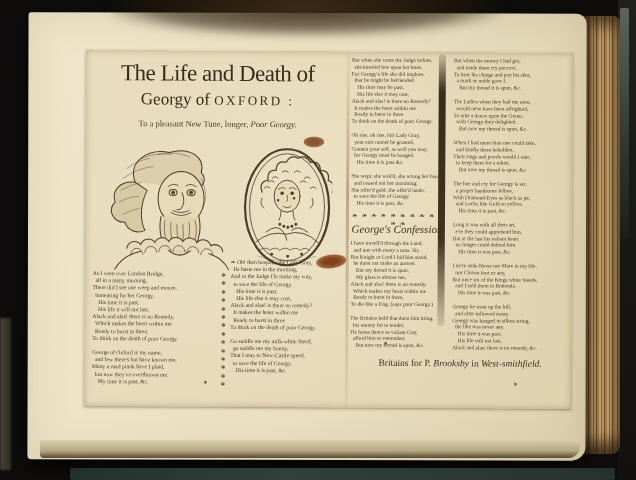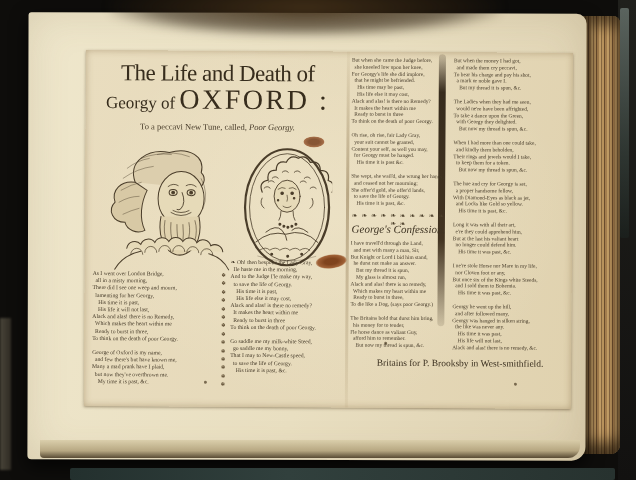--- a/index.html
+++ b/index.html
@@ -48,41 +48,41 @@
   .stain-a{left:231px;top:203px;width:31px;height:14px;border-radius:50%;
     background:radial-gradient(ellipse,#76360f 30%,#99562a 62%,transparent 78%);
     transform:rotate(-7deg);opacity:.92;}
   .stain-b{left:218px;top:85px;width:21px;height:11px;border-radius:50%;
     background:radial-gradient(ellipse,#6e3311 35%,#94522a 65%,transparent 80%);opacity:.8;}
   .speck{width:3px;height:3px;border-radius:50%;background:#4a3a22;opacity:.7;}
   
   .title-block{left:2px;top:10px;width:260px;text-align:center;color:#372d1d;}
   .t1{font-size:23px;line-height:25px;letter-spacing:-.5px;}
   .t2{margin-top:4px;font-size:17px;line-height:20px;}
-  .t2 .oxford{font-size:28px;letter-spacing:2.5px;margin-top:40px;}
+  .t2 .oxford{font-size:13px;letter-spacing:2.5px;margin-top:40px;}
   .tune{margin-top:8px;font-size:8.5px;color:#463a28;}
   .tune .it{font-style:italic;}
   
   .vcol{position:absolute;color:#443928;}
   .vline{font-size:5.4px;line-height:6.8px;white-space:pre;}
   .stanza{margin-bottom:7px;}
   .col1 .vline,.col2 .vline{font-size:5.7px;line-height:7.2px;}
   .col1{left:8px;top:220px;width:132px;}
   .col2{left:146px;top:208px;width:126px;}
   .col3a{left:266px;top:5px;width:95px;}
   .col3b{left:266px;top:188px;width:95px;}
   .col4{left:368px;top:5px;width:112px;}
   .divider-orn{left:133px;top:221px;width:12px;height:120px;text-align:center;
     font-size:5px;line-height:8.4px;color:#5c4b31;white-space:pre-line;}
   .fleuron-row{left:264px;top:160px;width:99px;text-align:center;font-size:7px;
     letter-spacing:1px;color:#4a3d28;}
   .confession{left:264px;top:171px;width:99px;text-align:center;
     font-style:italic;font-size:11px;color:#3e3322;}
   .imprint{left:272px;top:306px;width:208px;text-align:center;font-size:9.5px;color:#3a2f1f;}
-  .imprint .it{}
+  .imprint .it{font-style:italic;}
   
   .cut-man{left:12px;top:92px;width:148px;height:128px;}
   .cut-woman{left:157px;top:95px;width:90px;height:123px;}
 </style>
 </head>
 <body>
 
 <div class="abs backdrop-right"></div>
 <div class="abs cover-sliver"></div>
 <div class="abs left-sliver"></div>
@@ -97,21 +97,21 @@
   <div class="abs crease-dark"></div>
   <div class="abs stain-a"></div>
   <div class="abs stain-b"></div>
   <div class="abs speck" style="left:120px;top:330px;"></div>
   <div class="abs speck" style="left:300px;top:290px;"></div>
   <div class="abs speck" style="left:430px;top:330px;"></div>
 
   <div class="abs title-block">
     <div class="t1">The Life and Death of</div>
     <div class="t2"><span>Georgy of </span><span class="oxford">OXFORD :</span></div>
-    <div class="tune"><span>To a peccavi New Tune, called, </span><span class="it">Poor Georgy.</span></div>
+    <div class="tune"><span>To a pleasant New Tune, longer, </span><span class="it">Poor Georgy.</span></div>
   </div>
 
   <svg class="abs cut-man" viewBox="0 0 148 128">
     <g stroke="#4a3d2a" fill="none" stroke-width="1" stroke-linecap="round">
       <path d="M38 40 C30 18 52 6 72 10 C92 4 108 14 104 30 C110 36 106 44 100 46" fill="#dccead"></path>
       <path d="M38 40 C24 38 14 48 18 60 C10 68 16 80 28 80 C30 88 40 92 48 88 C42 76 44 60 50 48 Z" fill="#d8c9a5"></path>
       <path d="M30 26 q10 -8 22 -10 M26 36 q14 -10 30 -12 M24 48 q10 -6 20 -8 M22 60 q10 -6 20 -6 M26 72 q8 -4 16 -6 M44 16 q14 -6 30 -4 M60 12 q16 -4 32 2" stroke-width=".6" opacity=".7"></path>
       <ellipse cx="84" cy="56" rx="23" ry="27" fill="#e6dab8"></ellipse>
       <path d="M104 36 q8 14 2 30" opacity=".6" stroke-width=".7"></path>
       <ellipse cx="76" cy="50" rx="4" ry="3"></ellipse>

